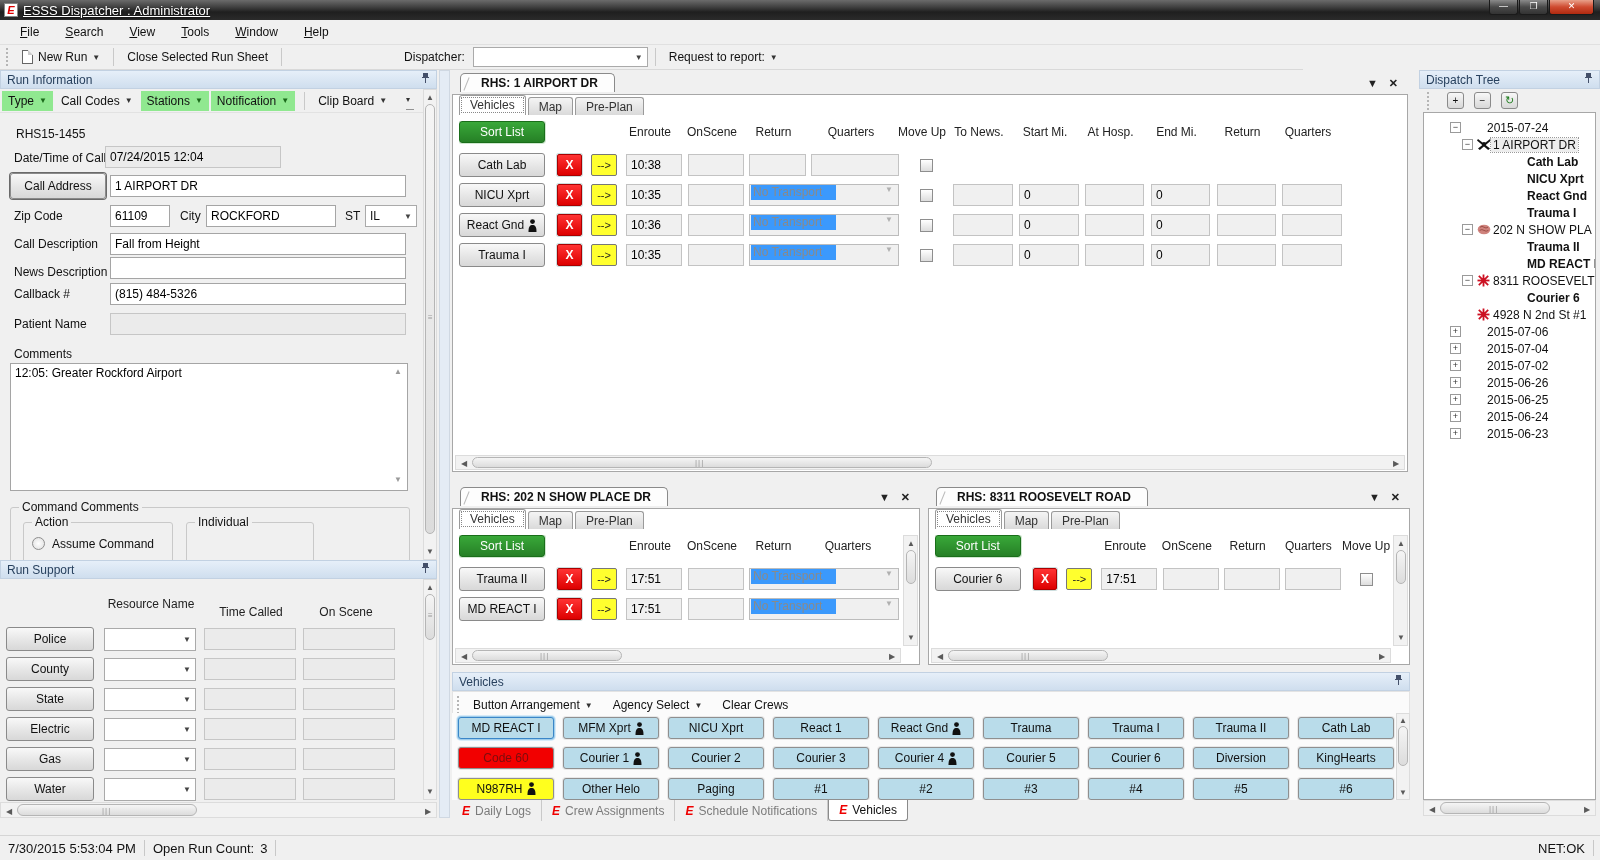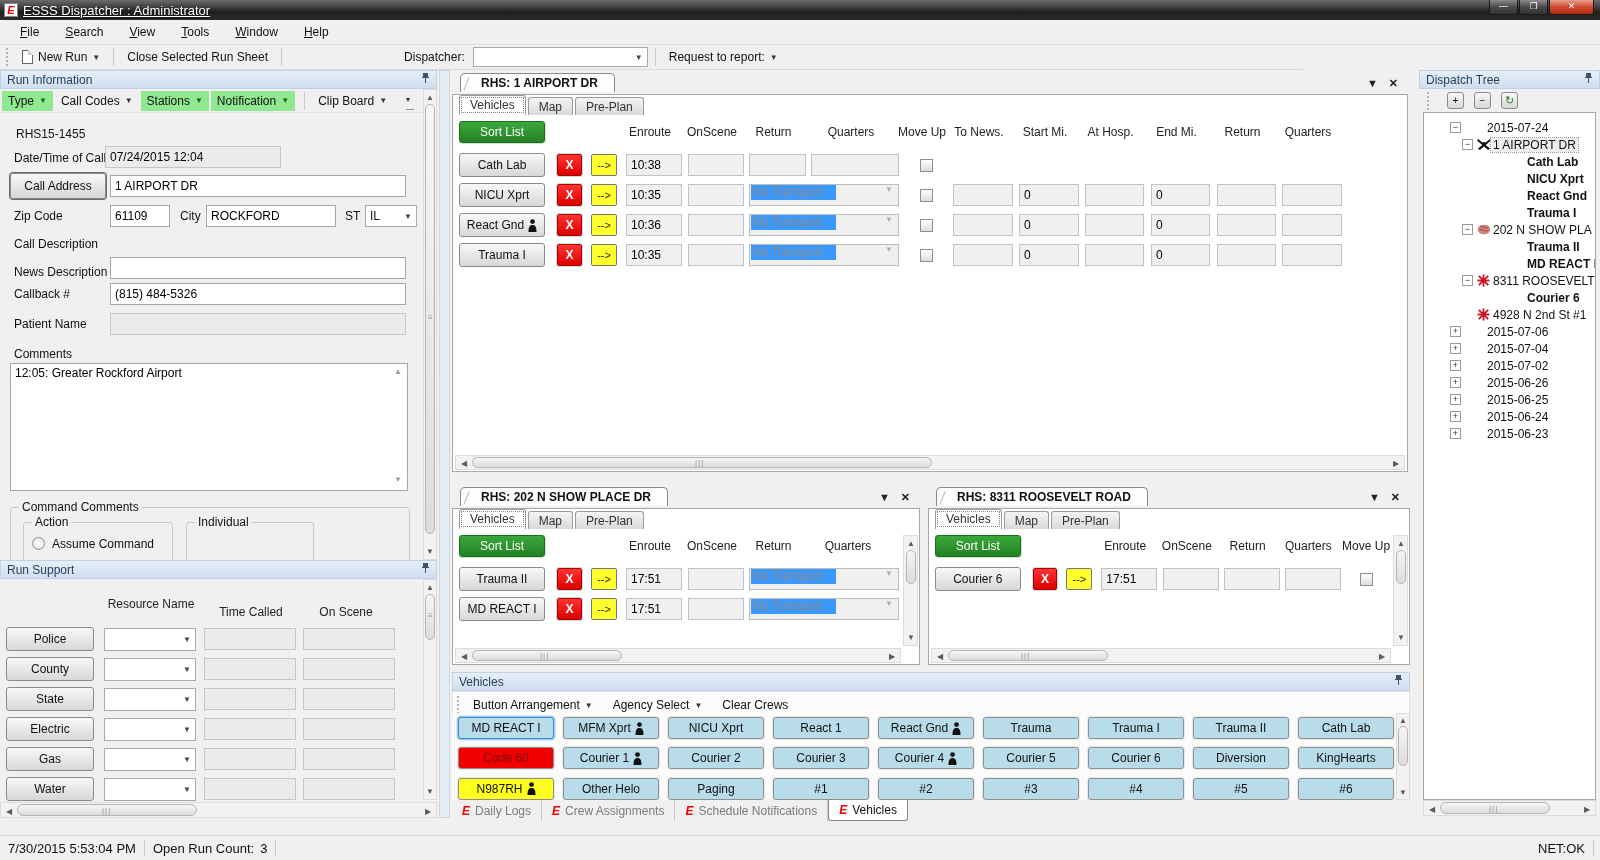--- a/index.html
+++ b/index.html
@@ -206,20 +206,21 @@
   <input class="field" style="position: absolute; left: 110px; top: 92px; width: 60px;" value="61109">
   <div style="position:absolute; left:180px; top:96px;" class="label">City</div>
   <input class="field" style="position: absolute; left: 206px; top: 92px; width: 130px;" value="ROCKFORD">
   <div style="position:absolute; left:345px; top:96px;" class="label">ST</div>
   <span class="combo-shell" style="position:absolute; left:365px; top:92px; width:52px; height:22px; padding-left:4px;">
     <span>IL</span>
       <span class="car">▼</span>
   </span>
 
   <div style="position:absolute; left:14px; top:124px;" class="label">Call Description</div>
+  <input class="field" style="position: absolute; left: 110px; top: 120px; width: 296px;" value="Fall from Height">
 
   <div style="position:absolute; left:14px; top:152px;" class="label">News Description</div>
   <input class="field" style="position: absolute; left: 110px; top: 144px; width: 296px;" value="">
 
   <div style="position:absolute; left:14px; top:174px;" class="label">Callback #</div>
   <input class="field" style="position: absolute; left: 110px; top: 170px; width: 296px;" value="(815) 484-5326">
 
   <div style="position:absolute; left:14px; top:204px;" class="label">Patient Name</div>
   <input class="field gray" style="position: absolute; left: 110px; top: 200px; width: 296px;" readonly="" value="">
 

